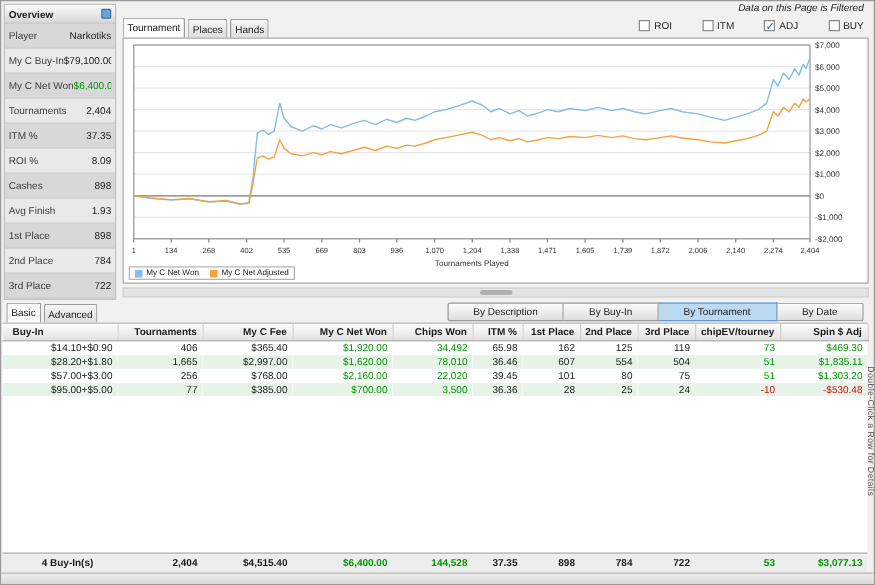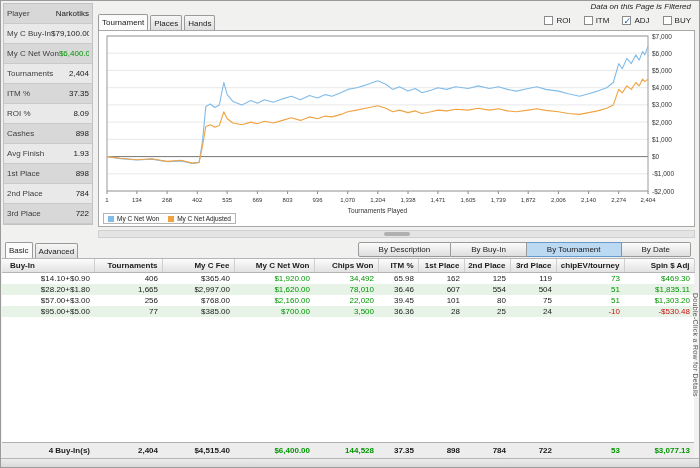--- a/index.html
+++ b/index.html
@@ -14,21 +14,21 @@
 .sb-row{height:20px;display:flex;align-items:center;justify-content:space-between;padding:0 3px;background:#d8d8d8;border-bottom:1px solid #c9c9c9}
 .sb-row.light{background:#e9e9e9}
 .sb-label{color:#3c3c3c;white-space:nowrap}
 .sb-value{white-space:nowrap;overflow:hidden}
 .pos{color:#009600}
 .neg{color:#cc1111}
 
 .tabs-top{position:absolute;left:97px;top:13px;height:17px;display:flex;align-items:flex-end}
 .tab{height:16px;line-height:15px;padding:0 3px;border:1px solid #9a9a9a;border-bottom:none;border-radius:2px 2px 0 0;background:linear-gradient(#f6f6f6,#dcdcdc);margin-right:2px;cursor:default;white-space:nowrap}
 .tab.active{background:#fbfbfb;height:17px}
-.filter-checks{position:absolute;top:15px;right:8px;display:flex;gap:13px;align-items:flex-end}
+.filter-checks{position:absolute;top:15px;right:8px;display:flex;gap:24px;align-items:flex-end}
 .filter-checks label{display:flex;align-items:center;gap:3px}
 .cb{width:9px;height:9px;border:1px solid #8a8a8a;background:#fff;font-size:9px;line-height:8px;color:#1a5fb4;text-align:center}
 
 .chart-panel{position:absolute;left:97px;top:29px;width:597px;height:197px;background:#fff;border:1px solid #a8a8a8}
 .chart-panel svg{display:block}
 .watermark{position:absolute;top:26px;left:0;right:46px;text-align:center;letter-spacing:3px;font-size:15px;color:#dcdcdc;font-weight:bold;pointer-events:none}
 .watermark .wm-tracker{color:#e7e7e7;font-weight:normal}
 .wm-sep{display:inline-block;width:1px;height:12px;background:#e0e0e0;margin:0 6px}
 .legend{position:absolute;left:4px;bottom:2px;border:1px solid #b5b5b5;background:#fdfdfd;padding:1px 4px;display:flex;gap:9px;align-items:center;font-size:6.5px}
 .legend .sq{display:inline-block;width:6px;height:6px;margin-right:3px}
@@ -45,32 +45,36 @@
 .sbtn.active{background:#bcd9f2;border-color:#6699cc}
 
 .table-zone{position:absolute;left:1px;top:257px;width:692px;bottom:9px;background:#fff;border-top:1px solid #b5b5b5}
 table{border-collapse:collapse;table-layout:fixed;width:692px;font-size:8px}
 th{font-weight:bold;background:linear-gradient(#fcfcfc,#e2e2e2);border-right:1px solid #cfcfcf;border-bottom:1px solid #b5b5b5;padding:2px 4px 2px 2px;text-align:right;white-space:nowrap;overflow:hidden}
 th.first{text-align:left;padding-left:8px}
 td{padding:1px 4px 1px 2px;text-align:right;white-space:nowrap;overflow:hidden}
 tbody tr.alt{background:#e7f3e7}
 .footer-table{position:absolute;left:0;bottom:0;background:#ededed;border-top:1px solid #b0b0b0;font-weight:bold}
 .footer-table td{padding:3px 4px 3px 2px}
-.footer-table td.first{text-align:right;padding-left:16px}
+.footer-table td.first{text-align:center;padding-left:16px}
 .right-note{position:absolute;right:0;top:292px;writing-mode:vertical-rl;font-size:7px;color:#555;letter-spacing:.3px}
 .statusbar{position:absolute;left:0;right:0;bottom:0;height:9px;background:linear-gradient(#ececec,#dadada);border-top:1px solid #b5b5b5}
 </style>
 </head>
 <body>
 
 <div class="app">
 
   <div class="filter-note">Data on this Page is Filtered</div>
 
   <div class="sidebar">
+    <div class="sidebar-header">
+      <span>Overview</span>
+      <span class="sb-icon"></span>
+    </div>
     <div id="sidebar-rows">
         <div class="sb-row">
           <span class="sb-label">Player</span>
           <span class="sb-value ">Narkotiks</span>
         </div>
         <div class="sb-row light">
           <span class="sb-label">My C Buy-In</span>
           <span class="sb-value ">$79,100.00</span>
         </div>
         <div class="sb-row">

